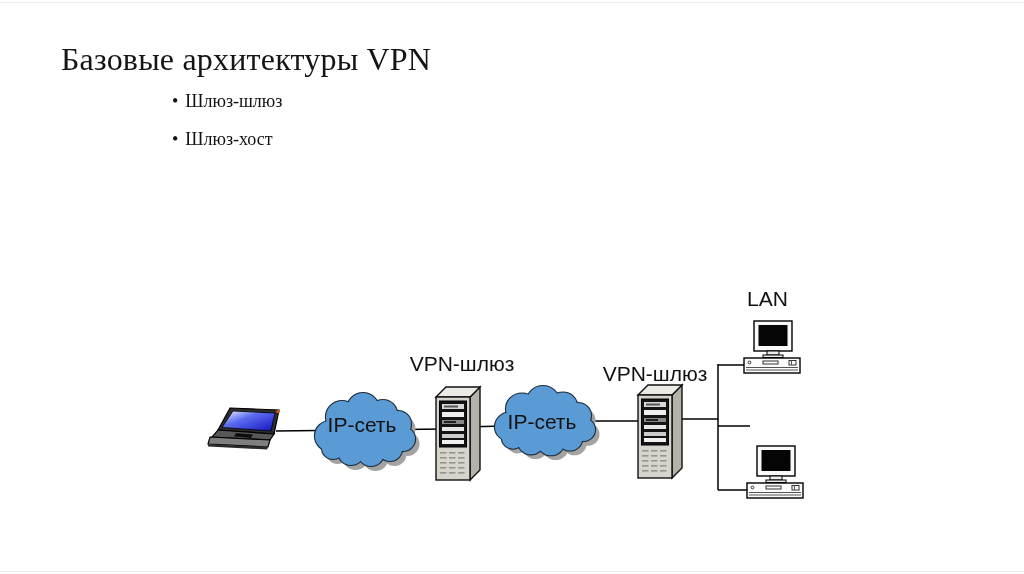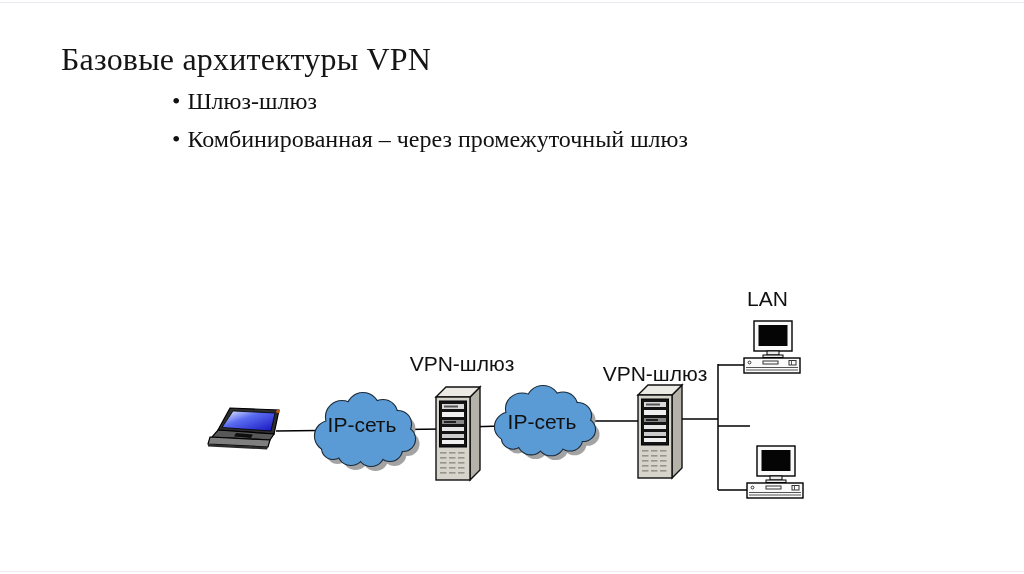--- a/index.html
+++ b/index.html
@@ -8,21 +8,21 @@
     overflow:hidden;font-family:"Liberation Serif",serif;color:#1a1a1a;
   }
   .edge-line{position:absolute;left:0;width:1024px;height:1px;background:#ebebf1;}
   .edge-top{top:2px;}
   .edge-bottom{bottom:2px;}
   .title{
     position:absolute;left:61px;top:20px;
     font-size:32px;font-weight:400;letter-spacing:0.2px;color:#151515;text-align:right;
   }
   .bullets{position:absolute;left:172px;top:82px;}
-  .bullet-line{height:38px;line-height:38px;font-size:24px;color:#111;white-space:nowrap;}
+  .bullet-line{height:38px;line-height:38px;font-size:18px;color:#111;white-space:nowrap;}
   .marker{display:inline-block;margin-right:7px;}
   svg.diagram{position:absolute;left:0;top:0;}
   .wire{stroke:var(--line,#000);stroke-width:1.5;fill:none;}
   .dlabel{font-family:"Liberation Sans",sans-serif;font-size:21px;fill:#111;}
   .srv-front{fill:#d7d4cc;stroke:#111;stroke-width:1.4;}
   .srv-top{fill:#eceae4;stroke:#111;stroke-width:1.4;}
   .srv-side{fill:#b5b2aa;stroke:#111;stroke-width:1.4;}
   .srv-panel{fill:#141414;stroke:#000;stroke-width:1;}
   .pc-bezel{fill:#fafafa;stroke:#000;stroke-width:1.4;}
   .pc-screen{fill:#050505;}
@@ -38,21 +38,21 @@
   <div class="edge-line edge-top"></div>
   <div class="edge-line edge-bottom"></div>
 
   <h1 class="title">Базовые архитектуры VPN</h1>
 
   <div class="bullets">
     <div class="bullet-line">
       <span class="marker">•</span><span>Шлюз-шлюз</span>
     </div>
     <div class="bullet-line">
-      <span class="marker">•</span><span>Комбинированная – через промежуточный шлюз</span>
+      <span class="marker">•</span><span>Шлюз-хост</span>
     </div>
   </div>
 
   <svg class="diagram" width="1024" height="574" viewBox="0 0 1024 574">
     <defs>
       <linearGradient id="lcd" x1="0" y1="0" x2="1" y2="1">
         <stop offset="0" stop-color="#f4f7ff"></stop>
         <stop offset="0.4" stop-color="#5a6cf0"></stop>
         <stop offset="1" stop-color="#1512be"></stop>
       </linearGradient>

